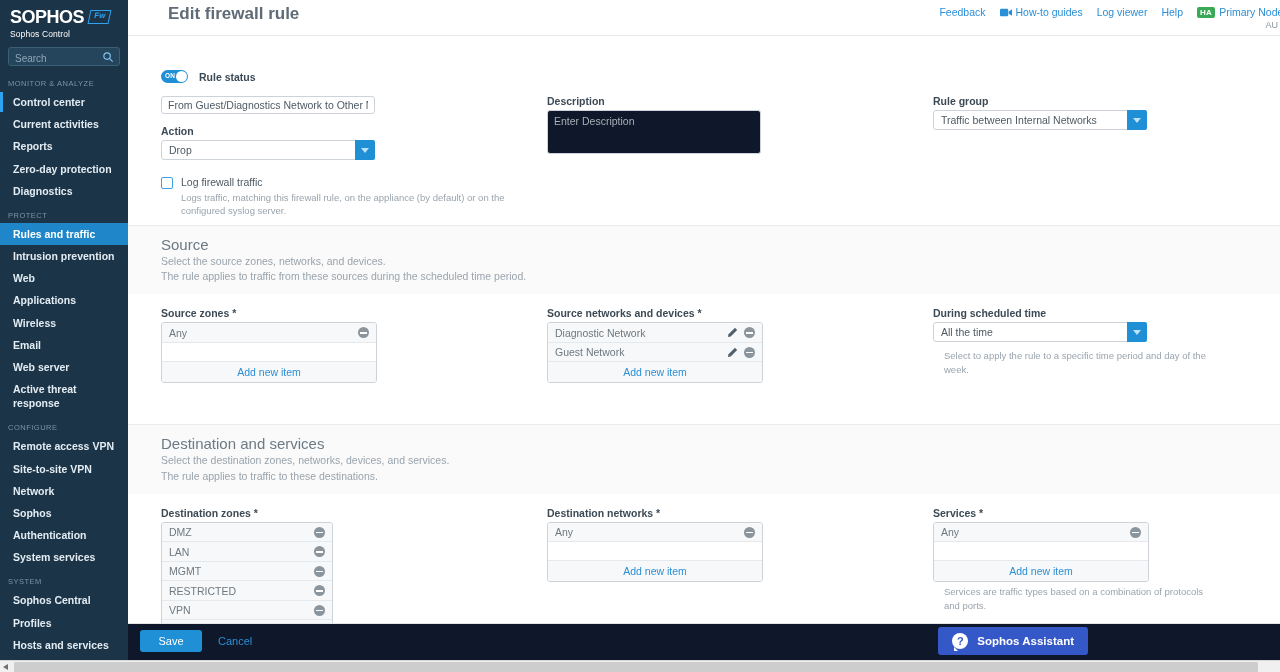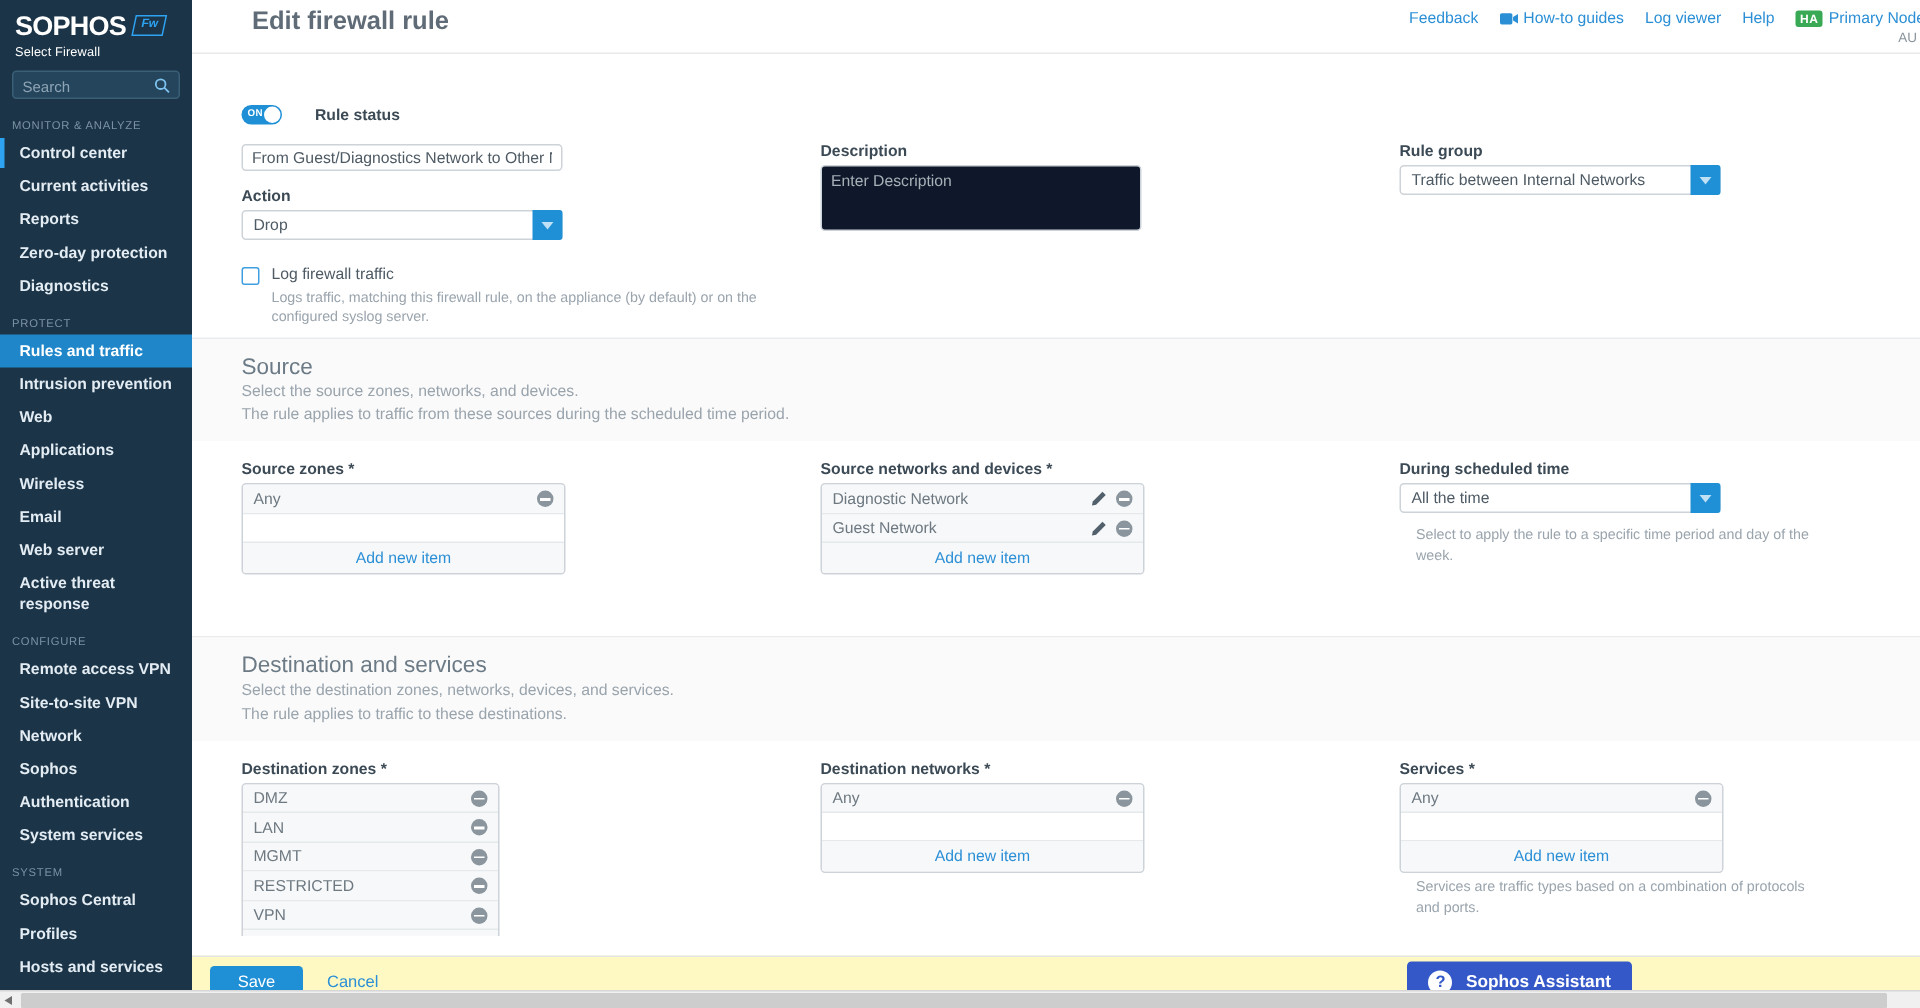--- a/index.html
+++ b/index.html
@@ -169,21 +169,21 @@
     border-radius: 0 2px 2px 0;
     display: flex; align-items: center; justify-content: center;
   }
   .select-arrow i {
     width: 0; height: 0;
     border-left: 4px solid transparent; border-right: 4px solid transparent;
     border-top: 5px solid #bfe0f5; display: block;
   }
 
   
-  .toggle-row { display: flex; align-items: center; gap: 22px; }
+  .toggle-row { display: flex; align-items: center; gap: 11px; }
   .toggle {
     width: 27px; height: 13px; border-radius: 7px;
     background: #1f8fd6; position: relative; cursor: pointer;
   }
   .toggle .knob {
     position: absolute; right: 1px; top: 1px;
     width: 11px; height: 11px; border-radius: 50%;
     background: #fff;
   }
   .toggle .on-txt {
@@ -226,22 +226,22 @@
   }
   .add-new {
     text-align: center; font-size: 10.5px; color: #2b8fd6;
     height: 20px; line-height: 20px; background: #f7f8f9;
     cursor: pointer;
   }
 
   
   #footer {
     position: absolute; left: 128px; bottom: 12px;
-    width: 1152px; height: 23px;
-    background: #fef9c3; border-top: 1px solid #e3e6e8;
+    width: 1152px; height: 37px;
+    background: #0f172a; border-top: 1px solid #e3e6e8;
   }
   .btn-save {
     position: absolute; left: 12px; top: 6px;
     width: 62px; height: 22px; background: #1f8fd6;
     color: #fff; font-size: 11px; border: 0; border-radius: 3px;
     cursor: pointer; font-family: "Liberation Sans", sans-serif;
   }
   .btn-cancel {
     position: absolute; left: 90px; top: 6px;
     font-size: 11px; color: #2b8fd6; line-height: 22px; cursor: pointer;
@@ -286,21 +286,21 @@
 </style>
 </head>
 <body>
 
 <div id="sidebar">
   <div class="brand">
     <div class="brand-logo">
       <span class="brand-word">SOPHOS</span>
       <span class="brand-fw">Fw</span>
     </div>
-    <div class="brand-sub">Select Firewall</div>
+    <div class="brand-sub">Sophos Control</div>
   </div>
 
   <div class="search-wrap">
     <div class="search-box">
       <input type="text" placeholder="Search" style="">
       <svg class="search-icon" viewBox="0 0 16 16" fill="none" stroke="currentColor" stroke-width="1.6">
         <circle cx="6.8" cy="6.8" r="4.3"></circle>
           <line x1="10.2" y1="10.2" x2="14.2" y2="14.2"></line>
       </svg>
     </div>

